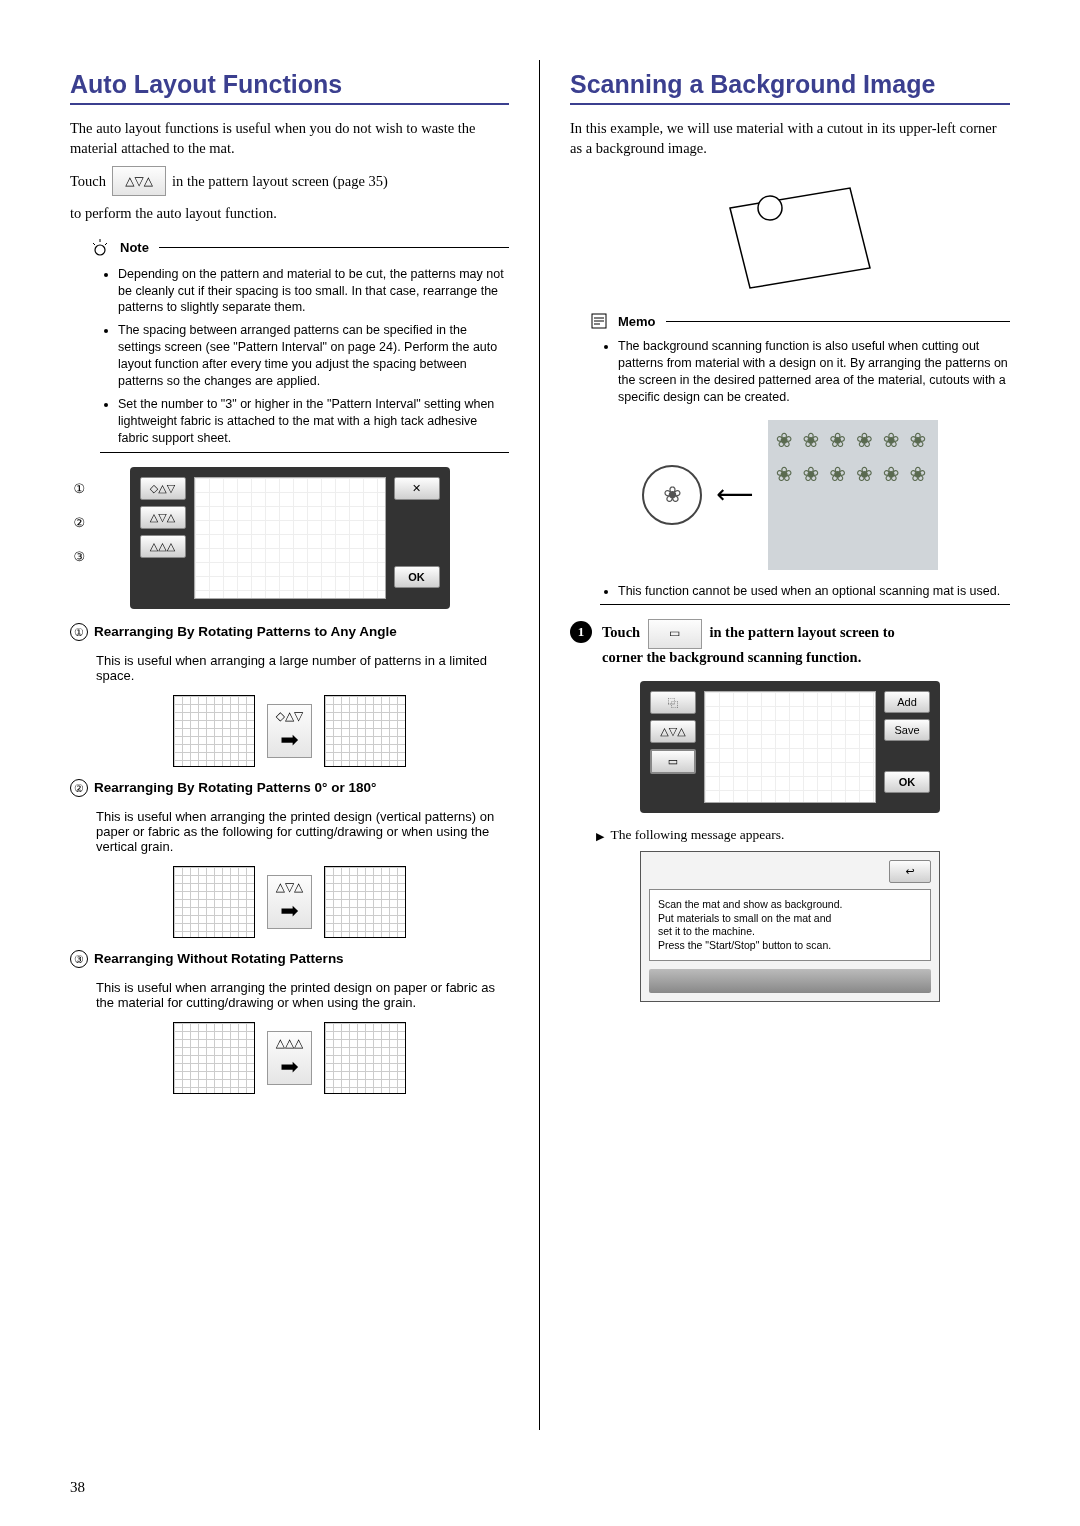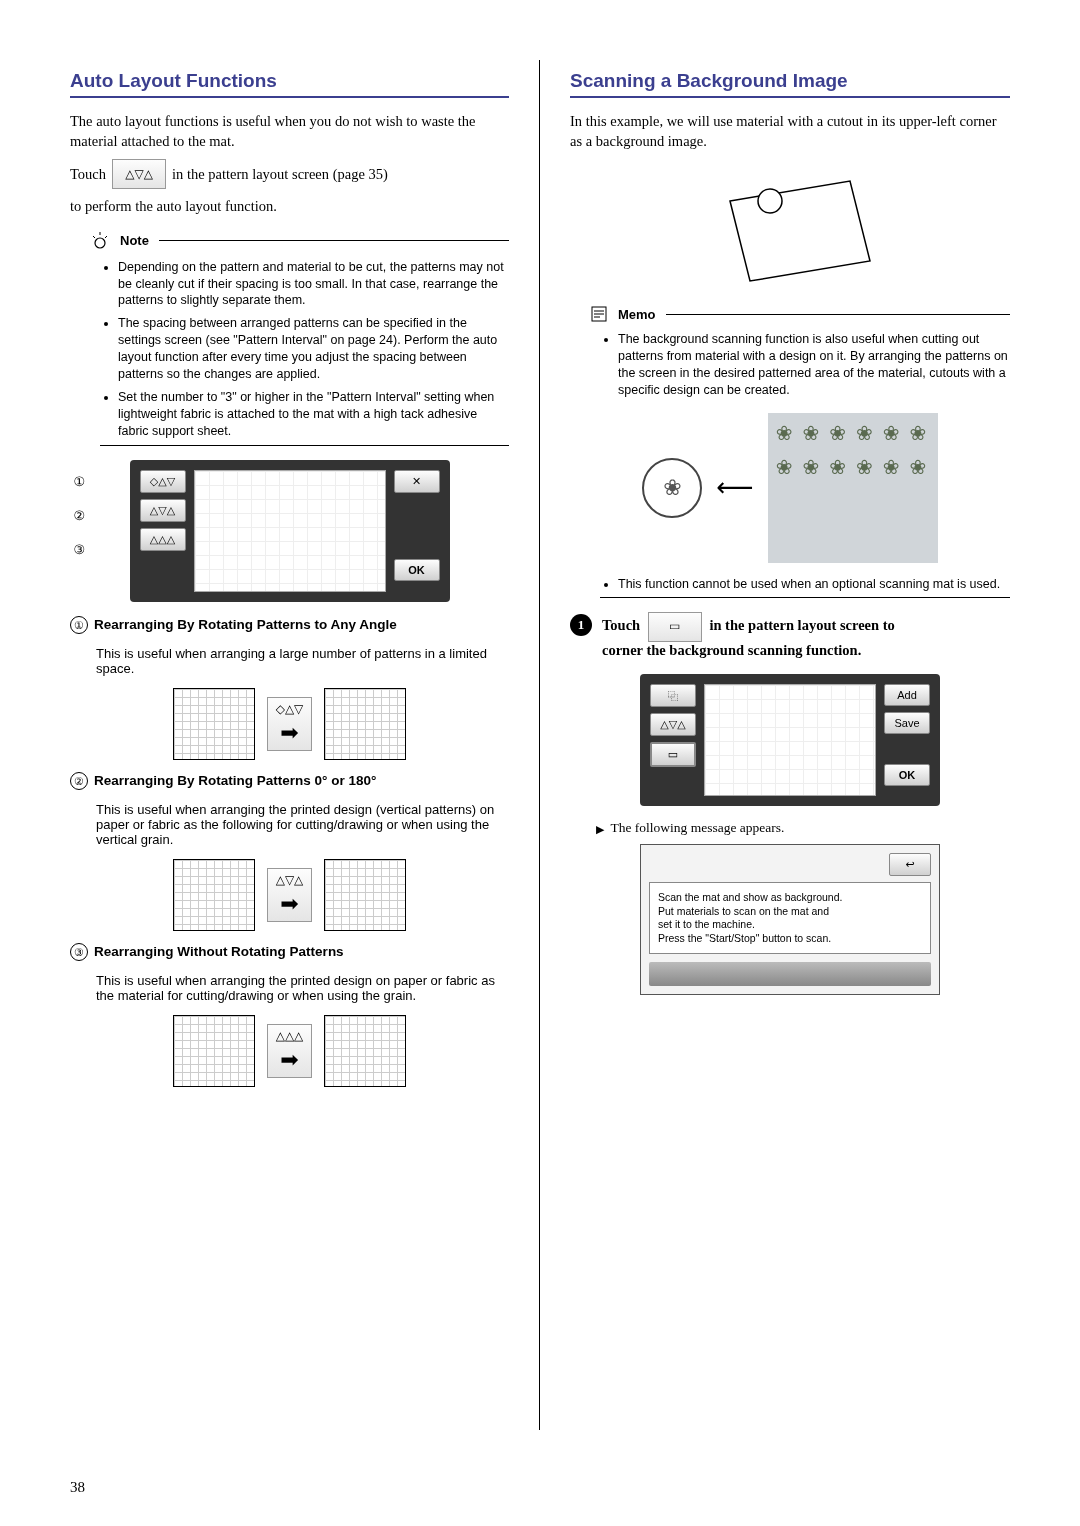--- a/index.html
+++ b/index.html
@@ -22,21 +22,21 @@
     gap: 0;
     height: 1370px;
   }
   .col {
     width: 50%;
     box-sizing: border-box;
   }
   .col.left { padding-right: 30px; border-right: 1px solid #000; }
   .col.right { padding-left: 30px; }
   h2.section {
-    font-size: 19px;
+    font-size: 25px;
     font-weight: bold;
     color: #3b3f8f;
     margin: 10px 0 4px 0;
   }
   .section-rule {
     border: none;
     border-top: 2px solid #3b3f8f;
     margin: 0 0 14px 0;
   }
   p {
@@ -395,21 +395,21 @@
         <span class="tri">▶</span>
         <span>The following message appears.</span>
       </div>
 
       <div class="msg-box">
         <div class="back-row">
           <div class="square-btn" style="width:36px">↩</div>
         </div>
         <div class="inner">
           <div>Scan the mat and show as background.</div>
-          <div>Put materials to scan on the mat and</div>
+          <div>Put materials to small on the mat and</div>
           <div>set it to the machine.</div>
           <div>Press the "Start/Stop" button to scan.</div>
         </div>
         <div class="machine-bar"></div>
       </div>
     </div>
   </div>
 
   <div class="pagenum">38</div>
 </div>

